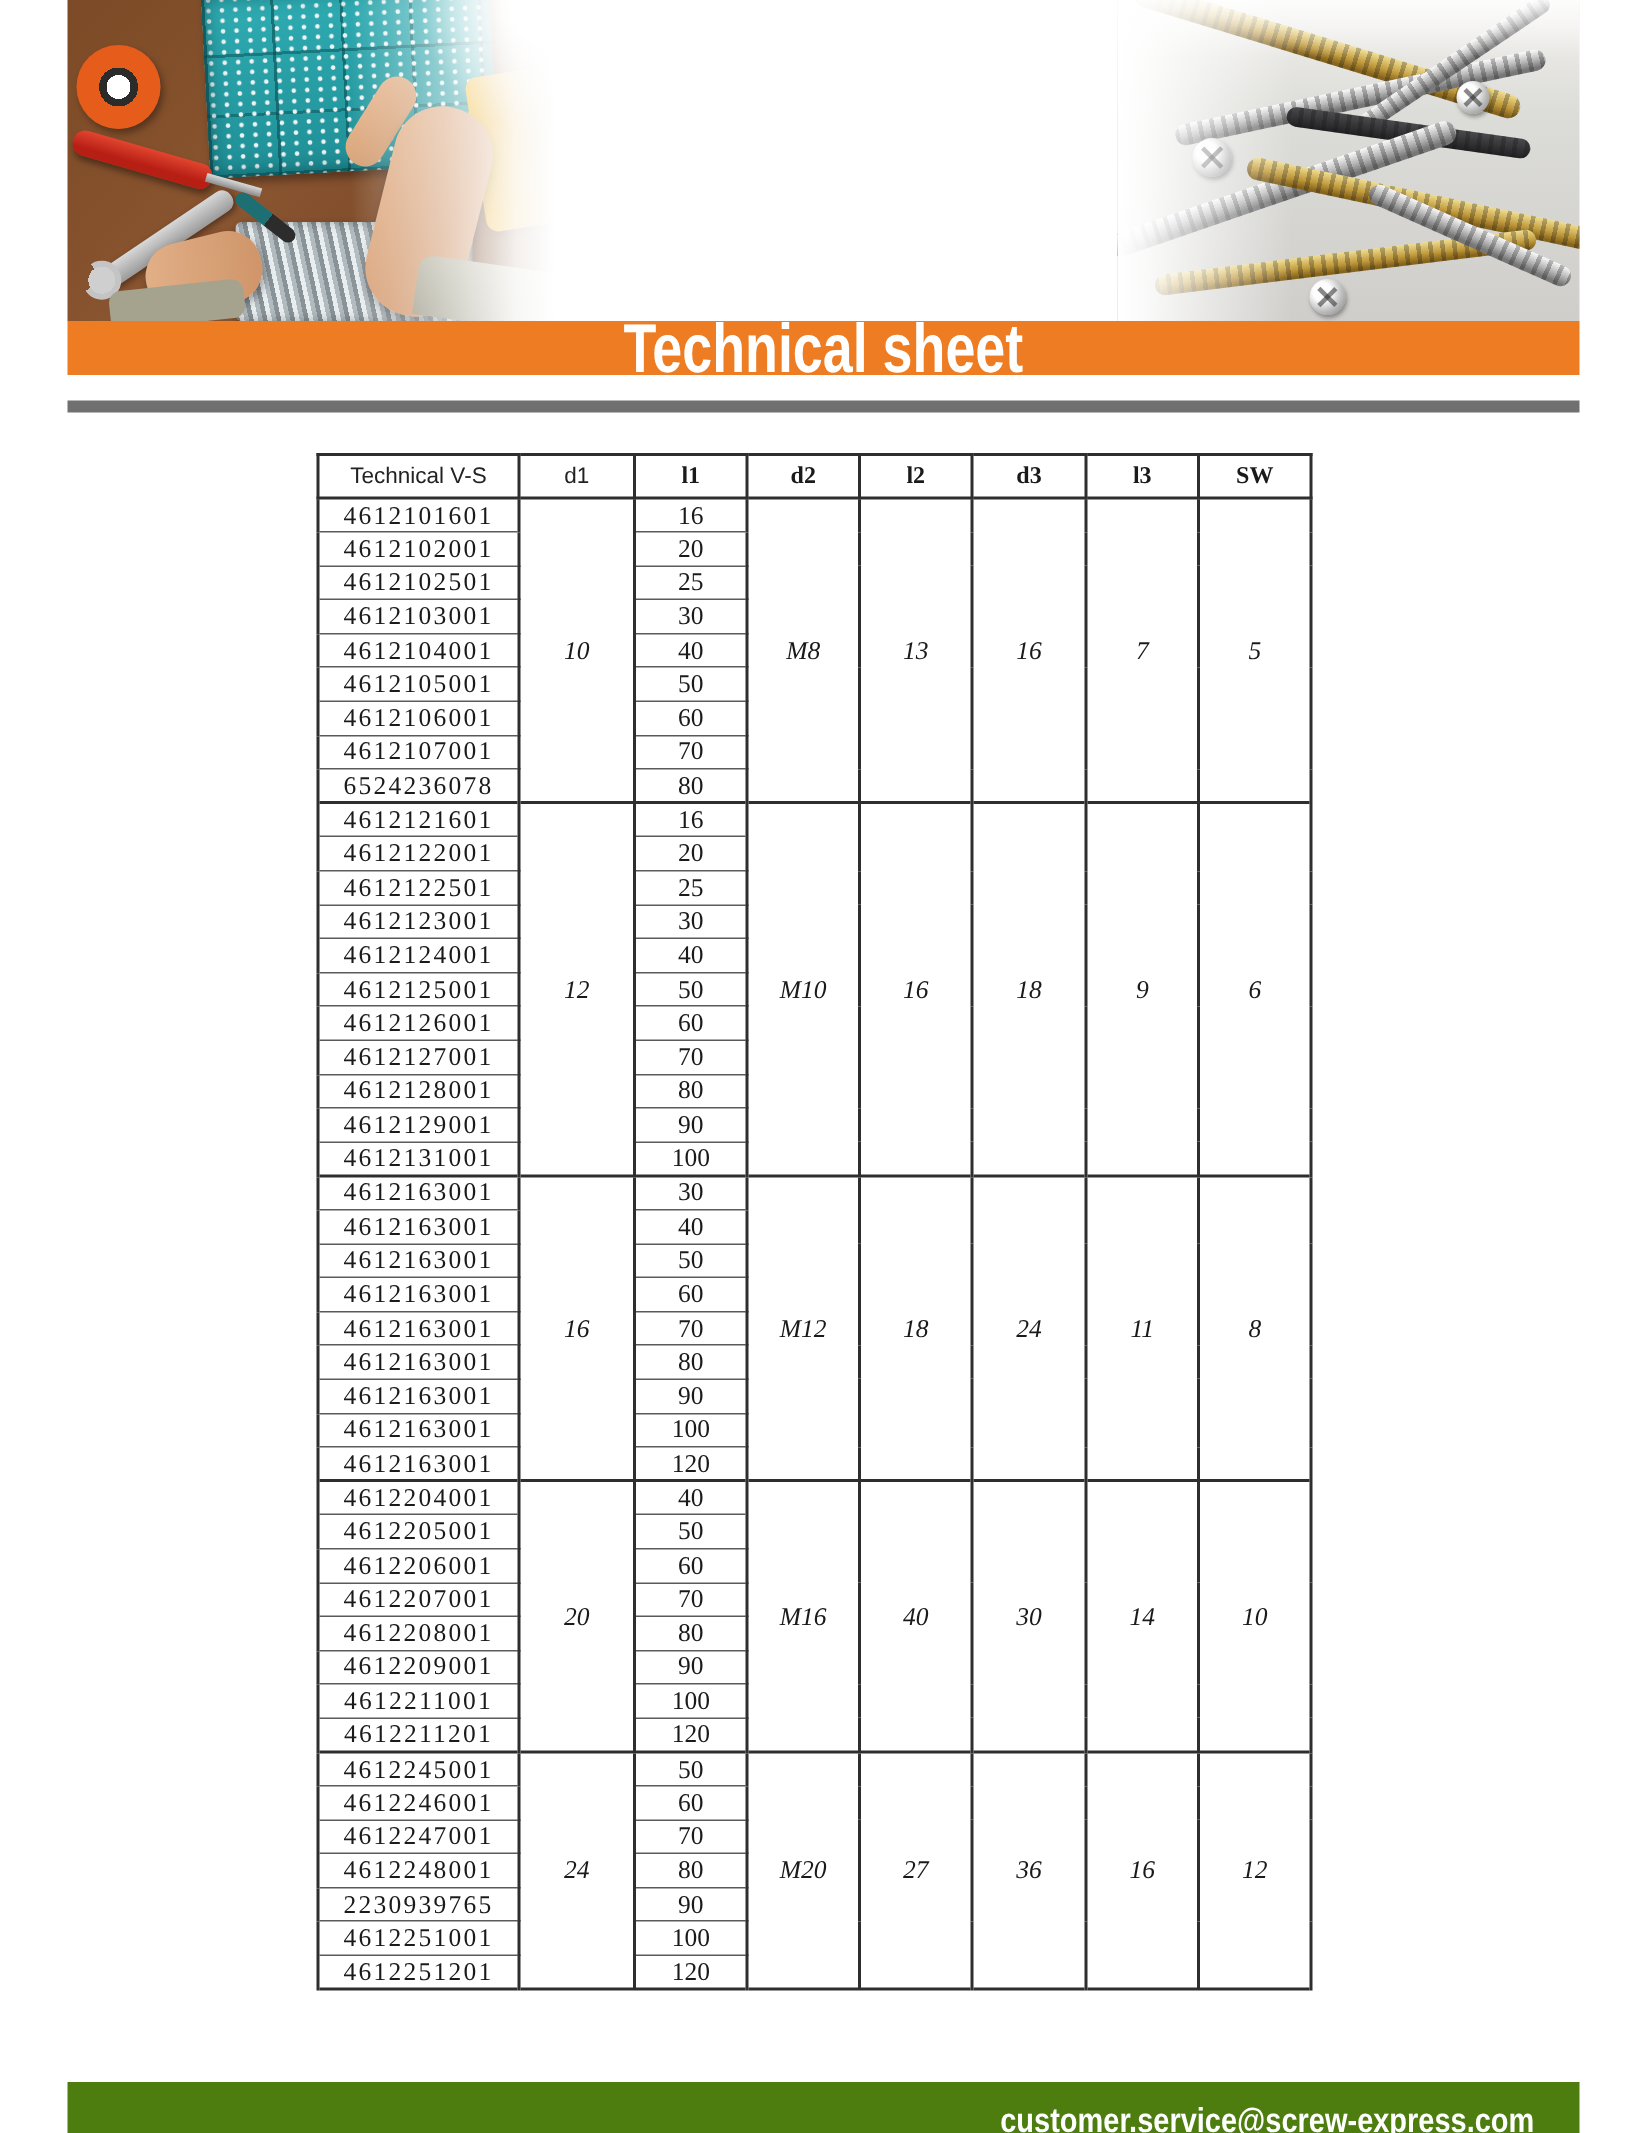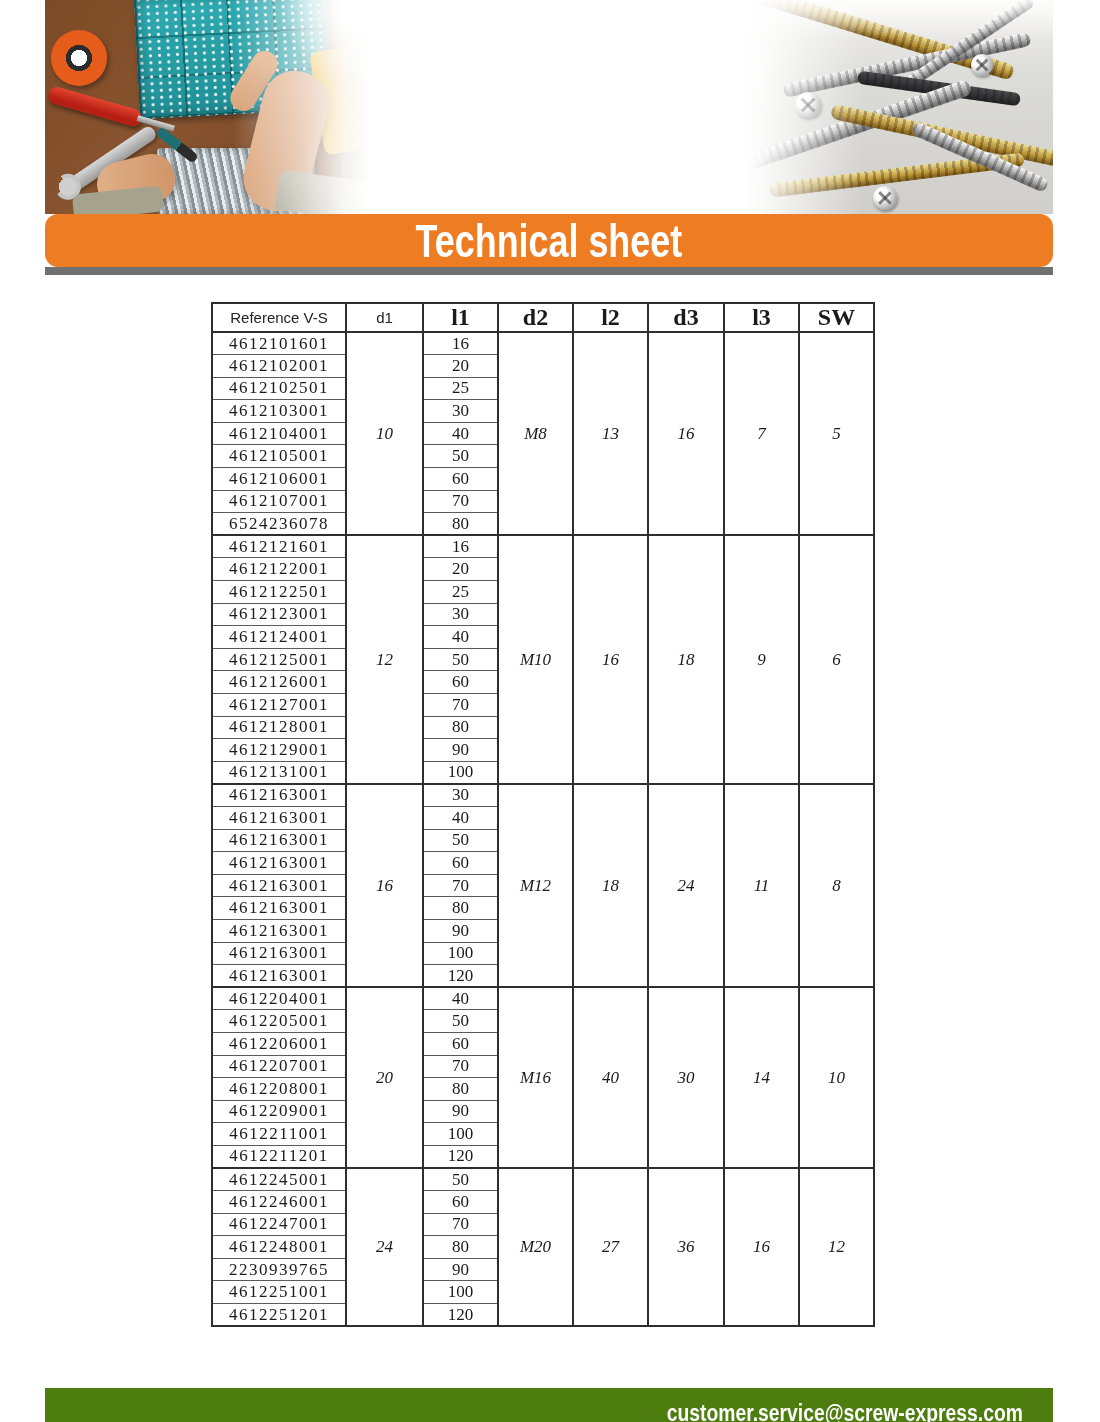--- a/index.html
+++ b/index.html
@@ -65,36 +65,36 @@
   .head::before{content:"";position:absolute;left:50%;top:50%;width:68%;height:3px;background:rgba(40,40,40,.55);transform:translate(-50%,-50%) rotate(-45deg);}
 
   
   .logo{position:absolute;left:355px;top:76px;width:390px;text-align:center;white-space:nowrap;}
   .logo-text{font-size:45px;font-weight:700;letter-spacing:-1px;}
   .logo-a{color:#57585b;}
   .logo-b{color:#f07d1b;font-style:italic;}
   .swoosh{position:absolute;left:34px;top:50px;}
 
   
-  .banner{position:absolute;left:45px;top:214px;width:1008px;height:53px;background:#ed7c22;
-          display:flex;align-items:center;justify-content:center;border-radius:13px;}
+  .banner{position:absolute;left:45px;top:214px;width:1008px;height:36px;background:#ed7c22;
+          display:flex;align-items:center;justify-content:center;}
   .banner-title{color:#fff;font-size:46px;font-weight:800;letter-spacing:0px;
           transform:scaleX(.78);transform-origin:center;display:inline-block;}
   .banner-underline{position:absolute;left:45px;top:267px;width:1008px;height:8px;background:#707070;}
 
   
   table.spec{position:absolute;left:211px;top:302px;width:662px;border-collapse:collapse;table-layout:fixed;
           font-family:"Liberation Serif", serif;color:#1a1a1a;}
   table.spec th, table.spec td{border-left:2px solid #2e2e2e;border-right:2px solid #2e2e2e;
           text-align:center;vertical-align:middle;padding:0;overflow:hidden;}
   table.spec{border:2px solid #2e2e2e;}
   thead th{height:27px;border-bottom:2px solid #2e2e2e;border-top:2px solid #2e2e2e;}
   th.h-sans{font-family:"Liberation Sans", sans-serif;font-size:15px;font-weight:400;color:#222;}
   th.h-d1{text-align:left;padding-left:2px;}
-  th.h-serif{font-size:24px;font-weight:700;}
+  th.h-serif{font-size:16px;font-weight:700;}
   tbody tr{height:22.6px;}
   td.c-ref{letter-spacing:1.5px;font-size:17px;border-bottom:1px solid #5a5a5a;}
   td.c-l1{font-size:17px;border-bottom:1px solid #5a5a5a;}
   td.c-merge{font-size:17px;font-style:italic;}
   tr.group-start td{border-top:2px solid #2e2e2e;}
 
   
   .note{position:absolute;left:0;top:1353px;width:1028px;text-align:center;
         font-size:16.5px;color:#111;}
   .footer-bar{position:absolute;left:45px;top:1388px;width:1008px;height:50px;background:#4d7c0f;
@@ -150,21 +150,21 @@
         <col style="width:77px">
         <col style="width:75px">
         <col style="width:75px">
       <col style="width:75px">
         <col style="width:76px">
         <col style="width:75px">
         <col style="width:75px">
     </colgroup>
     <thead>
       <tr>
-        <th class="h-sans">Reference V-S</th>
+        <th class="h-sans">Technical V-S</th>
         <th class="h-sans h-d1">d1</th>
         <th class="h-serif">l1</th>
         <th class="h-serif">d2</th>
         <th class="h-serif">l2</th>
         <th class="h-serif">d3</th>
         <th class="h-serif">l3</th>
         <th class="h-serif">SW</th>
       </tr>
     </thead>
     <tbody>

